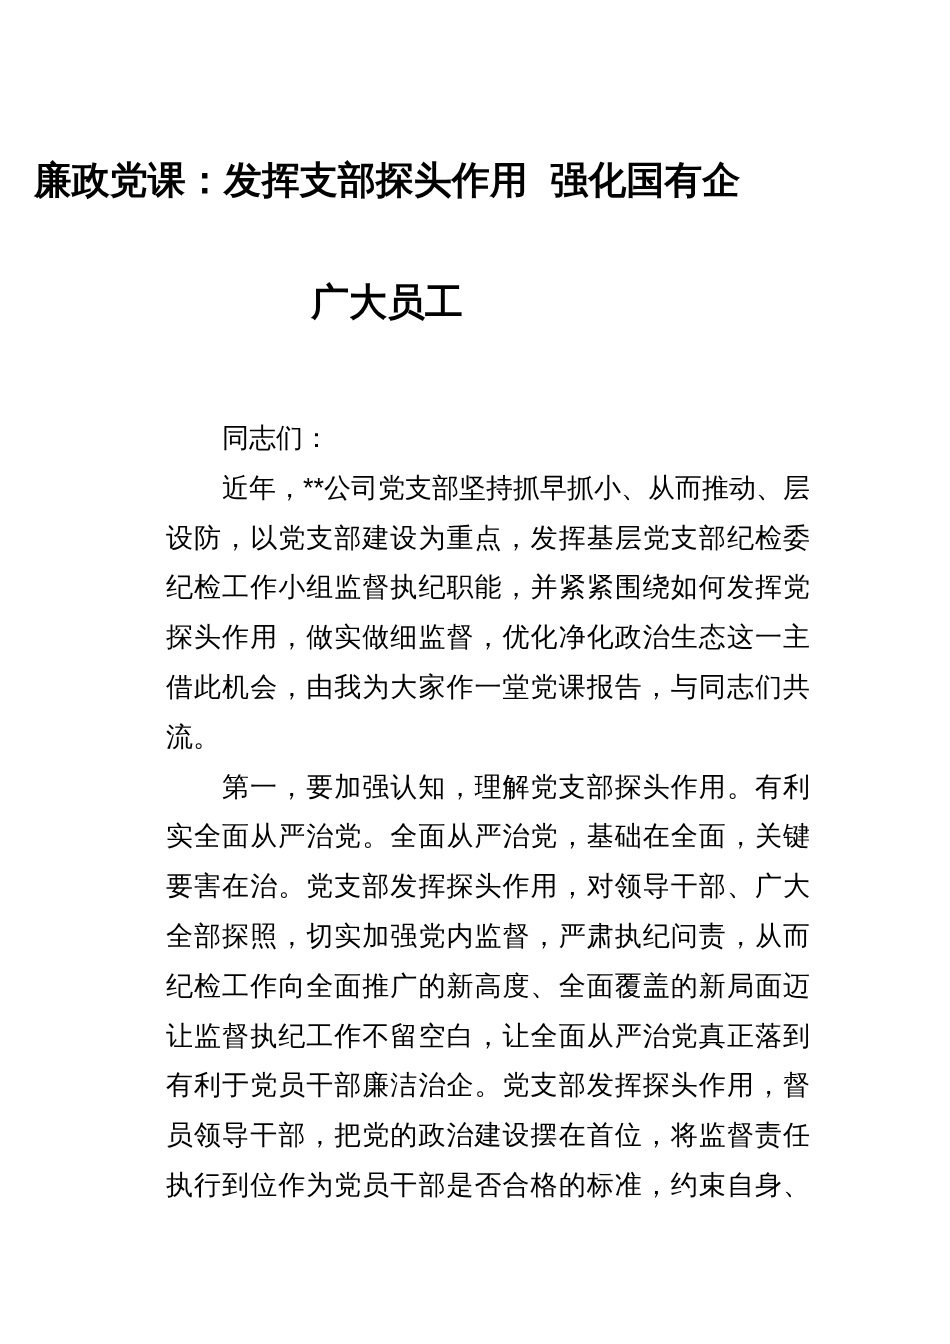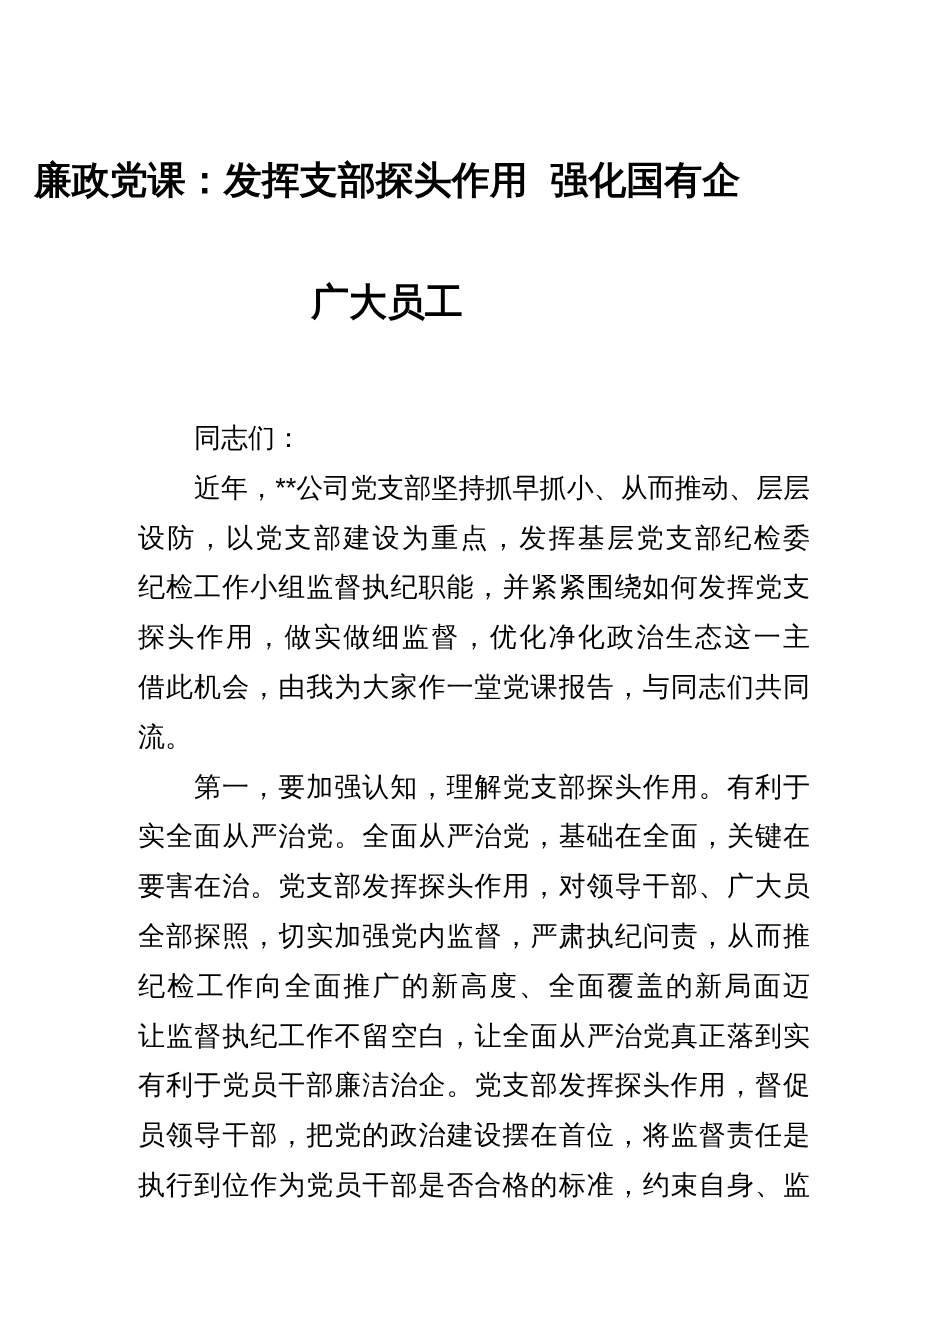--- a/index.html
+++ b/index.html
@@ -37,20 +37,21 @@
     font-size: 27px;
     color: #000000;
   }
   .body-line {
     height: 49.8px;
     line-height: 49.8px;
     text-align: justify;
     text-align-last: justify;
     overflow: hidden;
     white-space: normal;
+    margin-left: 28px;
   }
   .body-line.indent {
     padding-left: 56px;
   }
   .body-line.no-just {
     text-align: left;
     text-align-last: left;
   }
 </style>
 </head>

